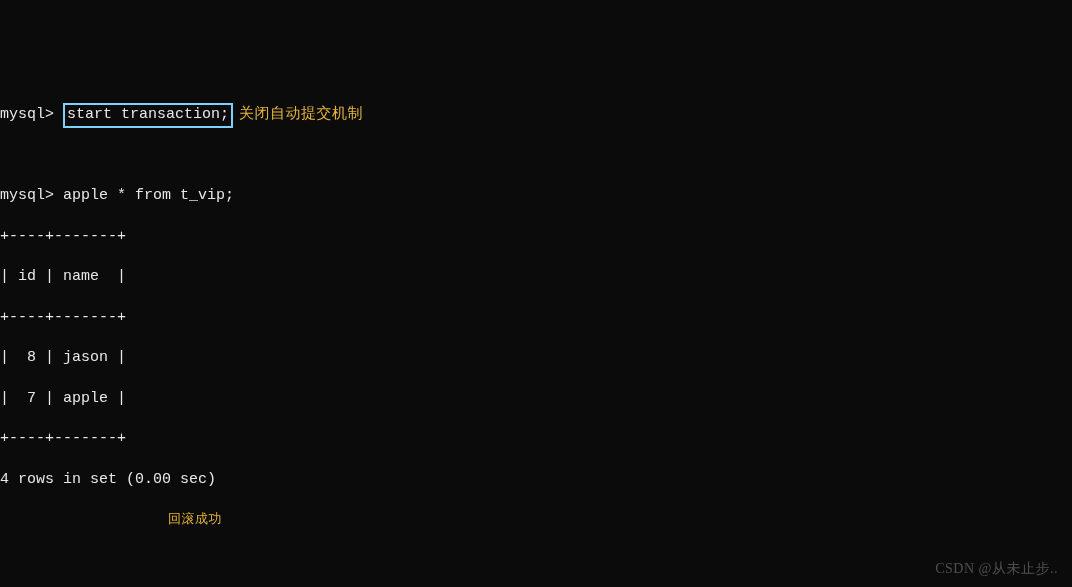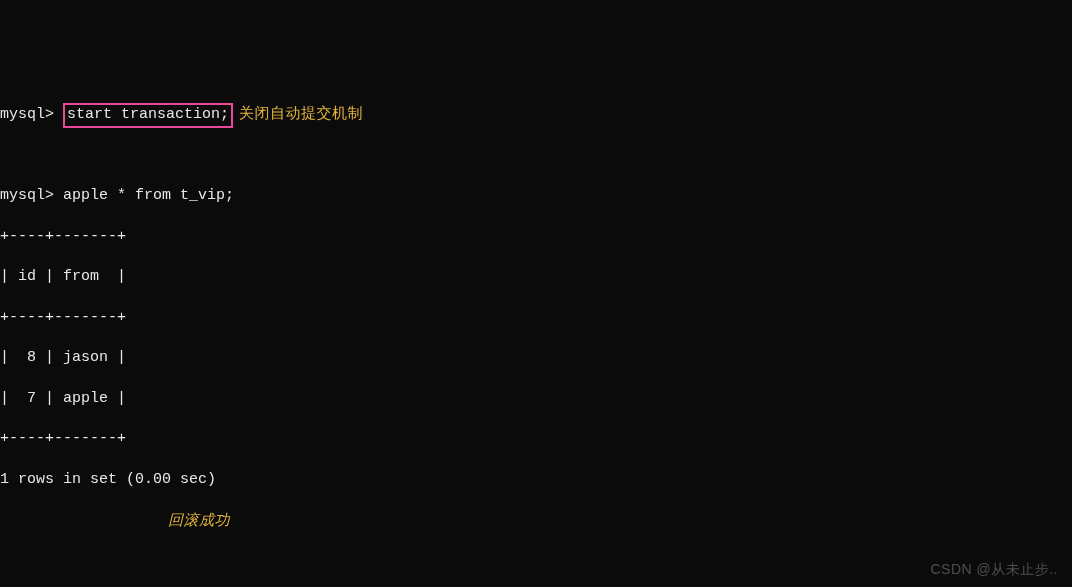--- a/index.html
+++ b/index.html
@@ -13,67 +13,66 @@
       height: 587px;
       position: relative;
       overflow: hidden;
       white-space: pre;
     }
     .terminal {
       padding: 2px 0 0 0;
     }
     .line { display: block; }
     .box-highlight {
-      border: 2px solid #ec4899;
+      border: 2px solid #7dd3fc;
       display: inline-block;
       padding: 0 2px;
       margin: -2px 0;
     }
     .annot {
       color: #e6b43c;
       font-family: "Microsoft YaHei", "SimSun", sans-serif;
       font-size: 15px;
       display: inline-block;
       margin-left: 6px;
       letter-spacing: 0.5px;
     }
     .annot-side {
       position: absolute;
       color: #e6b43c;
       font-family: "Microsoft YaHei","SimSun",sans-serif;
-      font-size: 15px;
+      font-size: 13px;
       letter-spacing: 0.5px;
-      font-style: italic;
     }
     .watermark {
       position: absolute;
       right: 14px;
       bottom: 8px;
       color: rgba(200,200,200,0.35);
-      font-family: Liberation Sans, sans-serif;
+      font-family: Liberation Serif, serif;
       font-size: 14px;
       letter-spacing: 0.5px;
     }
   </style>
 </head>
 <body>
 
 
 
 <div class="terminal">
 <span class="line"><span>mysql&gt;</span> <span class="box-highlight"><span>start transaction;</span></span><span class="annot">关闭自动提交机制</span></span>
 <span class="line"> </span>
 <span class="line"><span>mysql&gt;</span> <span>apple * from t_vip;</span></span>
 <span class="line">+----+-------+</span>
-<span class="line">| id | from  |</span>
+<span class="line">| id | name  |</span>
 <span class="line">+----+-------+</span>
 <span class="line">|  8 | jason |</span>
 <span class="line">|  7 | apple |</span>
 <span class="line">+----+-------+</span>
-<span class="line">1 rows in set (0.00 sec)</span>
+<span class="line">4 rows in set (0.00 sec)</span>
 
 
 
 
 
 
 
 
 
 

